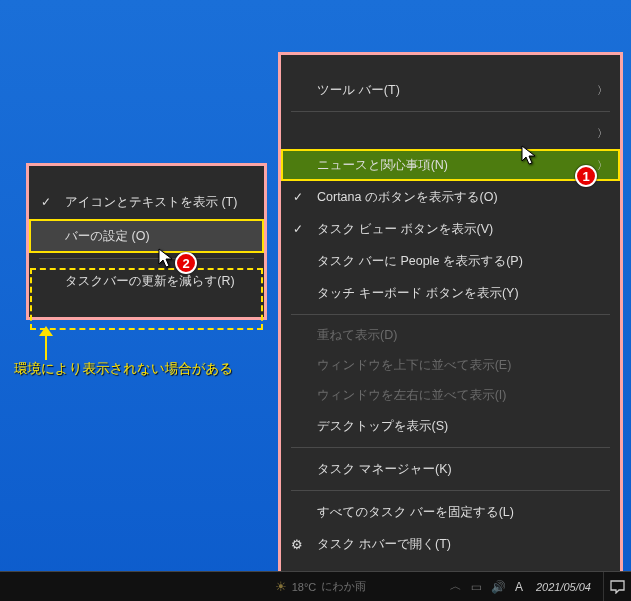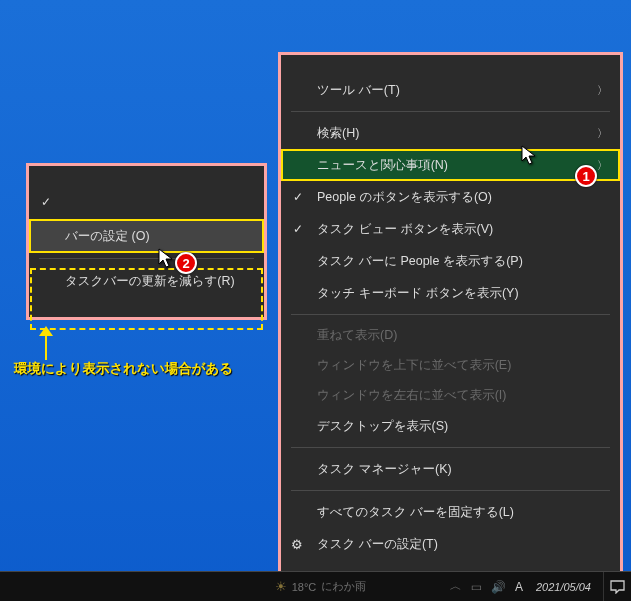--- a/index.html
+++ b/index.html
@@ -45,21 +45,21 @@
     font-size: 12px; color: #ddd;
   }
   .menu .item .gear {
     position: absolute; left: 10px; top: 50%; transform: translateY(-50%);
     font-size: 13px; color: #ddd;
   }
   .menu .item.disabled { color: #6b6b6b; }
   .menu .item.highlight-yellow {
     outline: 2px solid #ffe200;
     outline-offset: -2px;
-    background: #14532d;
+    background: #4d7c0f;
   }
 
   
   .menu.sub {
     top: 163px; left: 26px; width: 241px;
   }
   .menu.sub .item { height: 34px; font-size: 12.5px; }
   .menu.sub .item.highlight-yellow {
     outline: 2px solid #ffe200;
     outline-offset: -2px;
@@ -84,21 +84,21 @@
     width: 0; height: 0;
     border-left: 7px solid transparent;
     border-right: 7px solid transparent;
     border-bottom: 10px solid #ffe200;
   }
   .note-text {
     position: absolute;
     left: 14px; top: 360px;
     color: #ffe200;
     font-size: 13.5px;
-    font-weight: bold;
+    font-weight: normal;
     text-shadow: 1px 1px 1px #000;
   }
 
   
   .badge {
     position: absolute;
     width: 22px; height: 22px; border-radius: 50%;
     background: #e60000;
     border: 2px solid #fff;
     color: #fff;
@@ -164,30 +164,29 @@
 
 <div class="desktop">
 
   <div class="menu main">
     <div class="item">
       <span class="label">ツール バー(T)</span>
       <span class="chev">〉</span>
     </div>
     <div class="sep"></div>
     <div class="item">
-      <span class="label">検索(H)</span>
       <span class="chev">〉</span>
     </div>
     <div class="item highlight-yellow">
       <span class="label">ニュースと関心事項(N)</span>
       <span class="chev">〉</span>
     </div>
     <div class="item">
       <span class="check">✓</span>
-      <span class="label">People のボタンを表示する(O)</span>
+      <span class="label">Cortana のボタンを表示する(O)</span>
     </div>
     <div class="item">
       <span class="check">✓</span>
       <span class="label">タスク ビュー ボタンを表示(V)</span>
     </div>
     <div class="item">
       <span class="label">タスク バーに People を表示する(P)</span>
     </div>
     <div class="item">
       <span class="label">タッチ キーボード ボタンを表示(Y)</span>
@@ -208,27 +207,28 @@
     <div class="sep"></div>
     <div class="item">
       <span class="label">タスク マネージャー(K)</span>
     </div>
     <div class="sep"></div>
     <div class="item">
       <span class="label">すべてのタスク バーを固定する(L)</span>
     </div>
     <div class="item">
       <span class="gear">⚙</span>
-      <span class="label">タスク バーの設定(T)</span>
+      <span class="label">タスク ホバーで開く(T)</span>
     </div>
   </div>
 
   <div class="menu sub">
     <div class="item">
       <span class="check">✓</span>
+      <span class="label">アイコンとテキストを表示 (T)</span>
     </div>
     <div class="item highlight-yellow">
       <span class="label">バーの設定 (O)</span>
     </div>
     <div class="sep"></div>
     <div class="item short">
       <span class="label">タスクバーの更新を減らす(R)</span>
     </div>
   </div>
 

